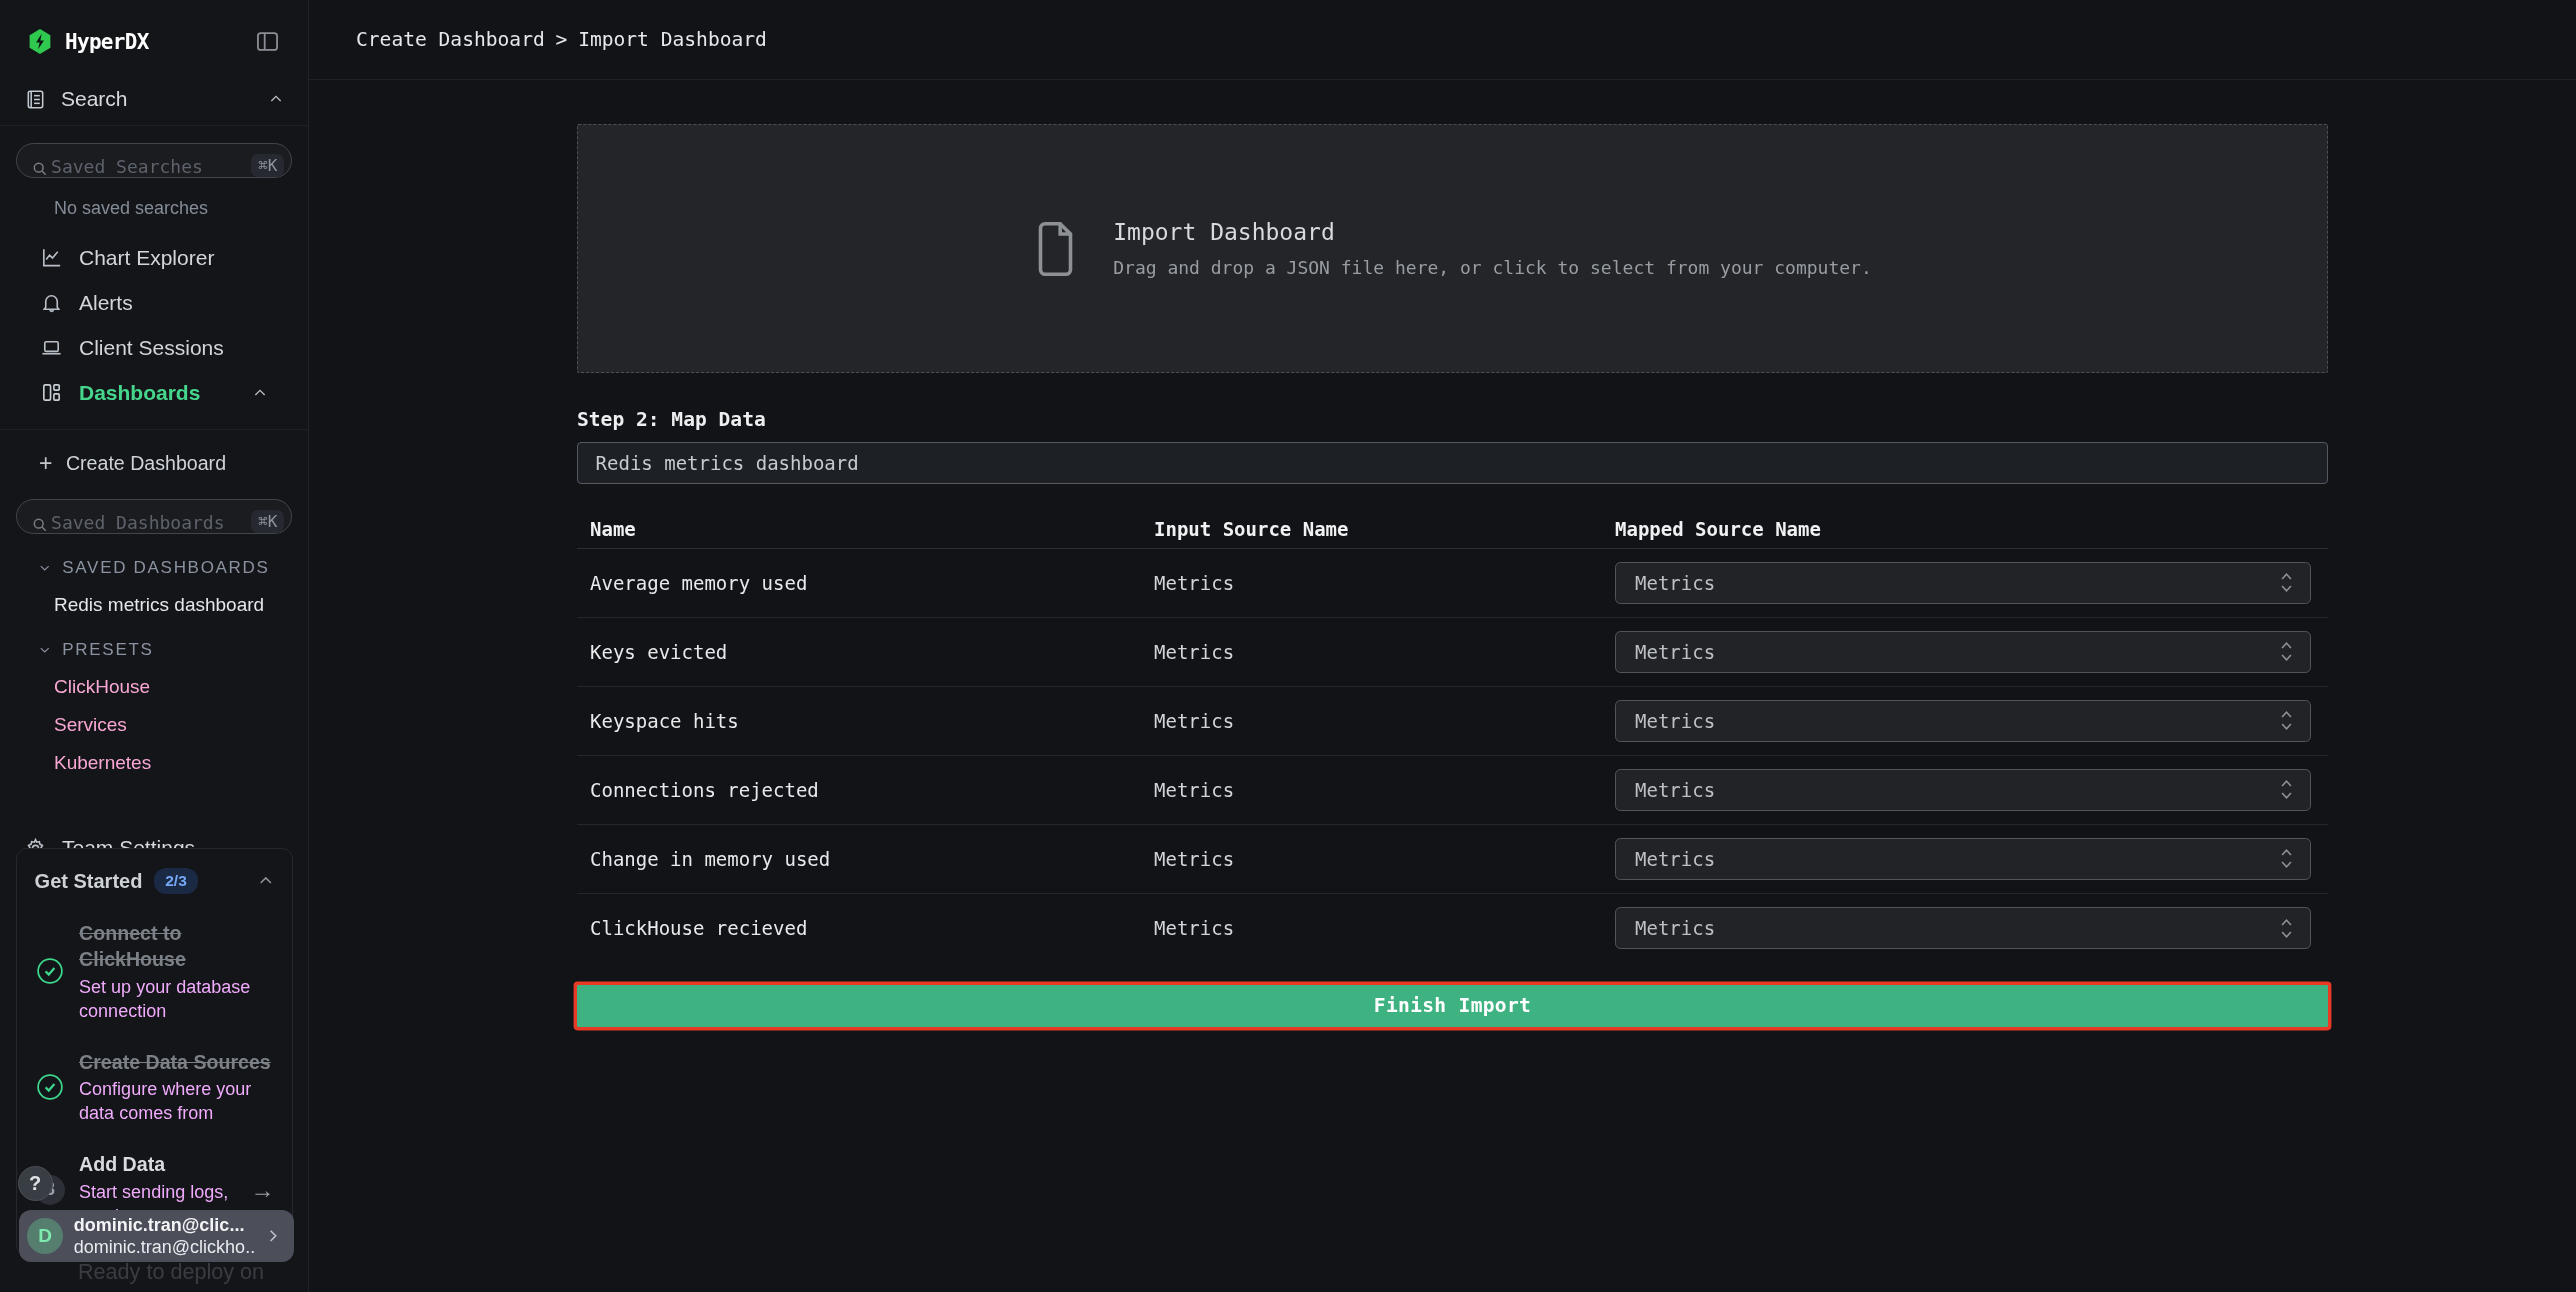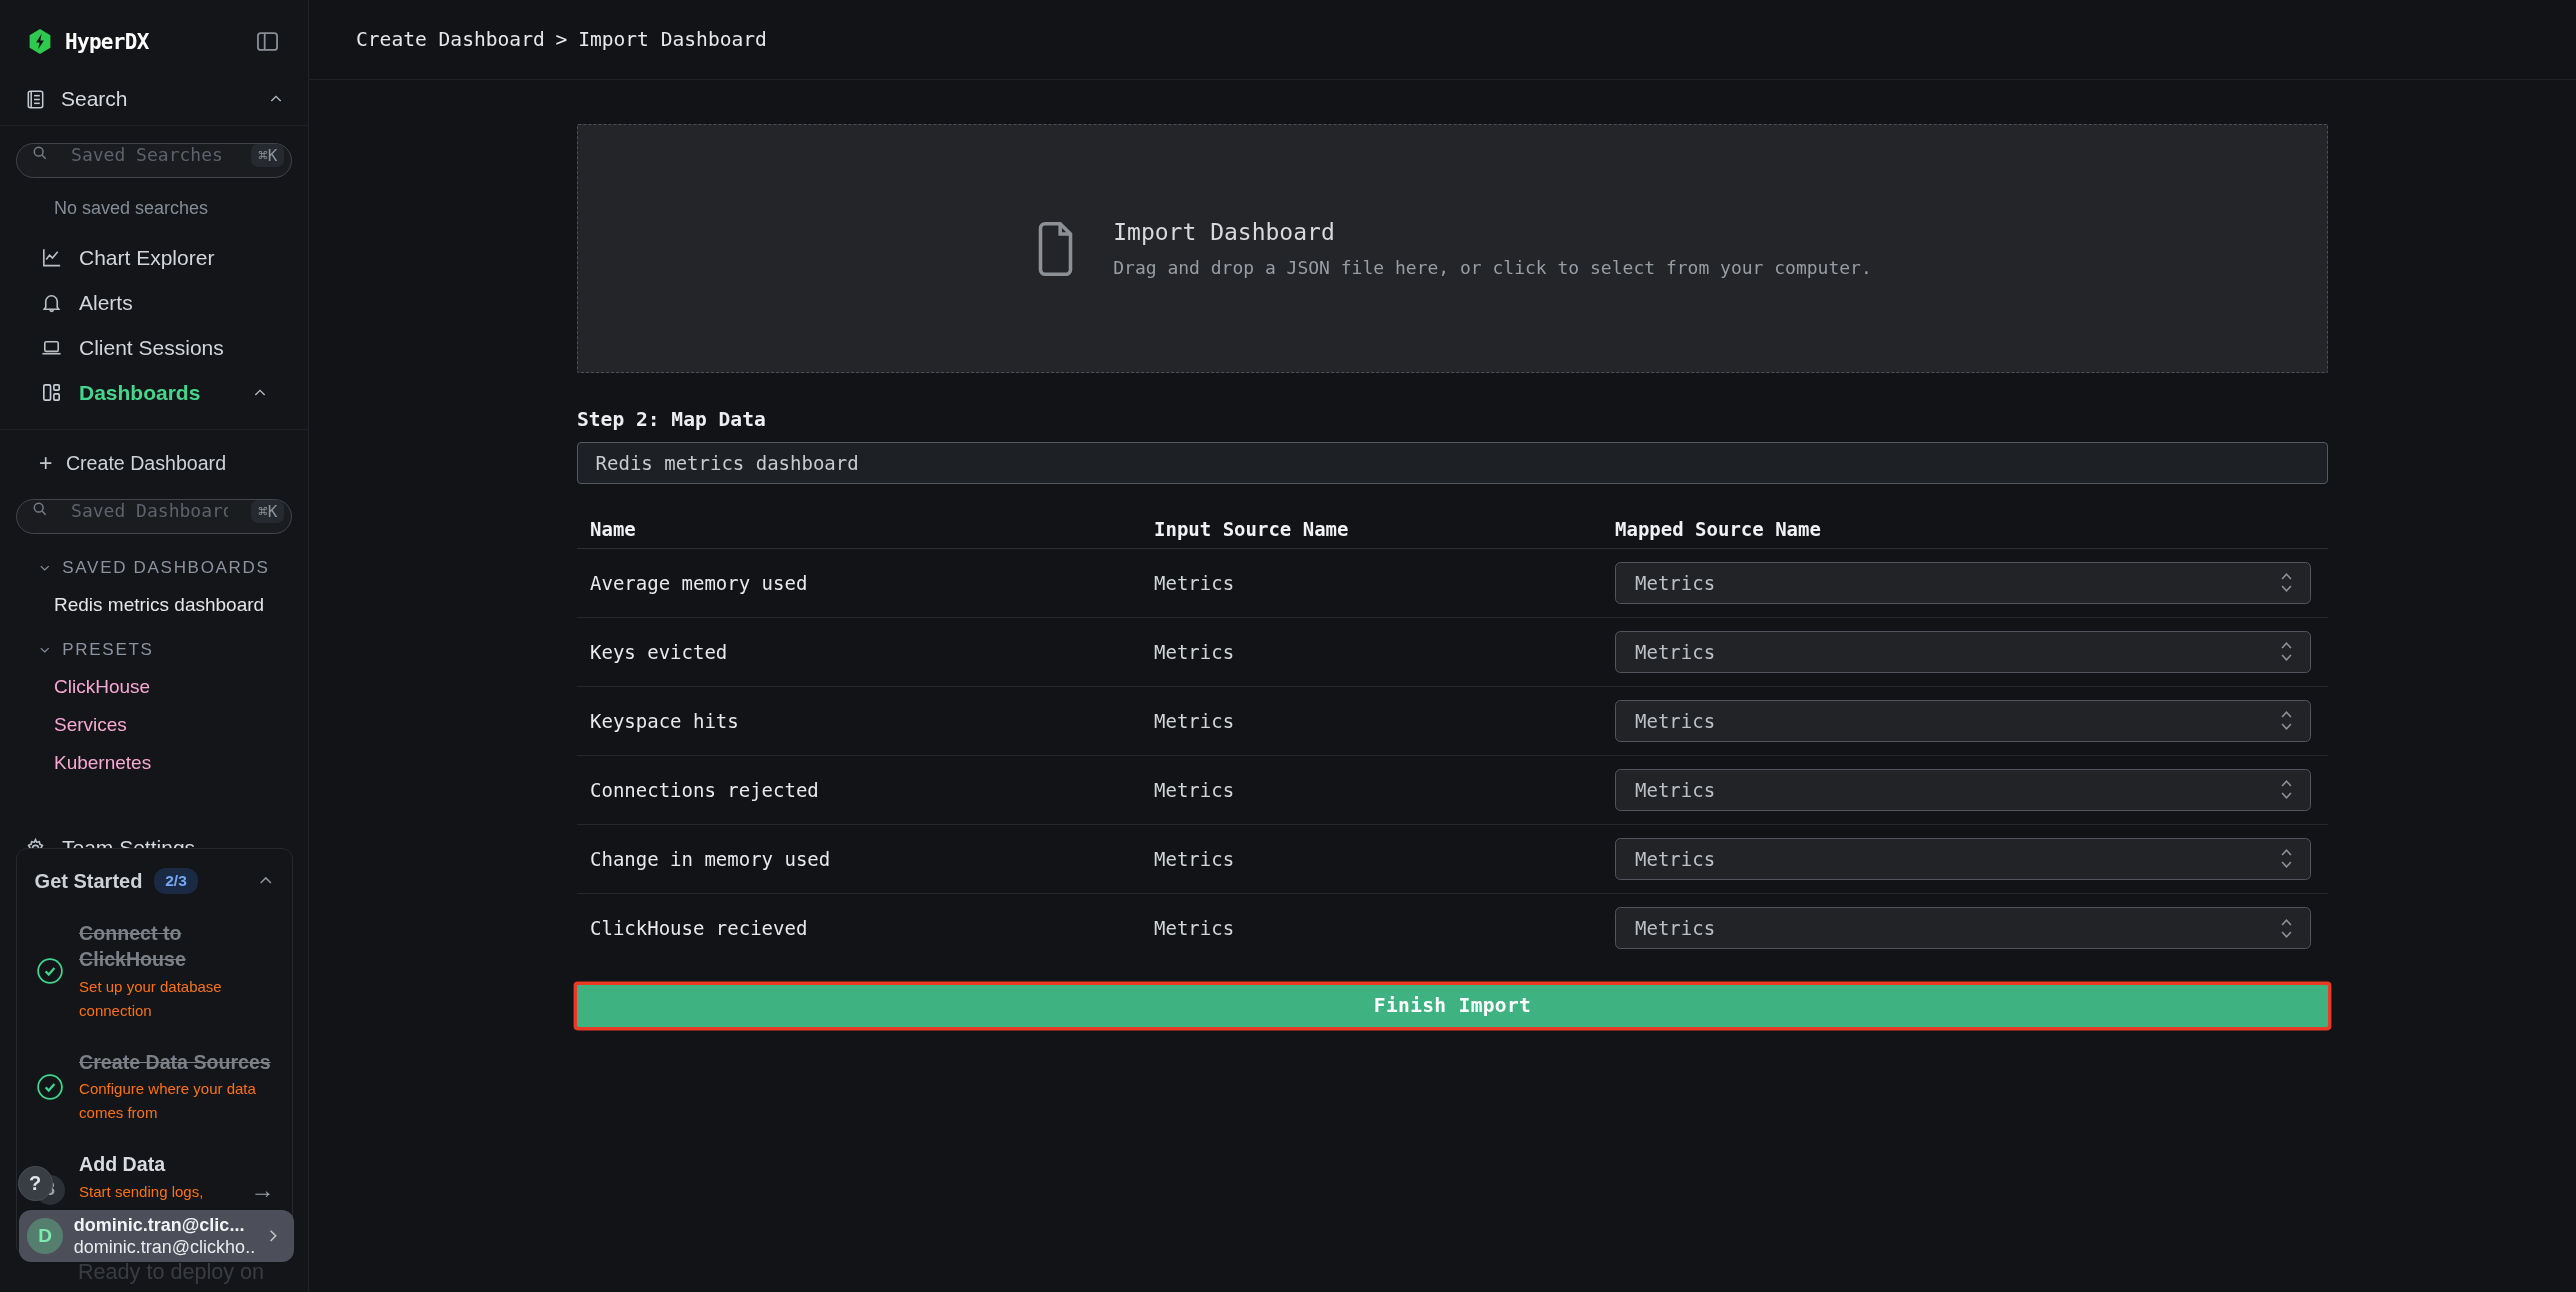--- a/index.html
+++ b/index.html
@@ -14,21 +14,21 @@
   svg{display:block}
 
   
   .sidebar{position:relative;width:309px;flex-shrink:0;background:var(--side-bg);border-right:0.7px solid var(--line);height:100%;overflow:hidden}
   .logo-row{display:flex;align-items:center;gap:12px;padding:28px 27px 0 27px}
   .logo-title{font-family:"DejaVu Sans Mono",monospace;font-weight:bold;font-size:21px;color:#fff;letter-spacing:-0.7px}
   .collapse-btn{margin-left:auto;background:none;border:none;color:#8a8f96;cursor:pointer}
   .side-sect{display:flex;align-items:center;gap:14px;padding:0 24px;margin-top:32px;color:#d6dade;font-size:21px}
   .side-sect .chev{margin-left:auto;color:#b9bec5}
   .divider{border:none;border-top:0.7px solid #1f2126;margin-top:13.5px}
-  .pill-search{margin:17.6px 16px 0;height:35px;border:0.7px solid #42454c;border-radius:17.6px;background:#1a1c20;display:flex;align-items:flex-start;gap:23px;padding:0 6.8px 0 13.5px}
+  .pill-search{margin:17.6px 16px 0;height:35px;border:0.7px solid #42454c;border-radius:17.6px;background:#1a1c20;display:flex;align-items:flex-end;gap:3px;padding:0 6.8px 0 13.5px}
   .pill-search .ph{flex:1;font-family:"DejaVu Sans Mono",monospace;font-size:18px;color:#5d626b;white-space:nowrap;overflow:hidden}
   .kbd{background:#26292f;border-radius:6.8px;padding:2px 6.8px;font-family:"DejaVu Sans Mono",monospace;font-size:16px;color:#8d939b}
   .muted-note{margin:20px 0 0 54px;font-size:18px;color:#848c97}
   .nav{margin-top:16px}
   .nav-item{height:45px;display:flex;align-items:center;gap:16px;padding:0 40px;font-size:21px;color:#d2d6db;cursor:pointer}
   .nav-item .nicon{color:#b9bfc7}
   .nav-item.active{color:var(--accent-green);font-weight:bold}
   .nav-item.active .nicon{color:#c9cfd6}
   .nav-item .chev{margin-left:auto;color:#b9bec5}
   .create-row{margin-top:16px;display:flex;align-items:center;gap:13.5px;padding:0 27px 0 39px;height:36px;font-size:19.6px;color:#ced3d9;cursor:pointer}
@@ -44,21 +44,21 @@
   .gs-card{position:absolute;left:16px;top:848px;width:277px;border:0.7px solid #26282e;border-radius:10.8px;background:var(--side-bg);padding:19px 17.6px 27px}
   .gs-head{display:flex;align-items:center;gap:12px}
   .gs-title{font-size:20px;font-weight:bold;color:#ced2d7}
   .gs-badge{background:var(--badge-bg);color:var(--badge-text);font-size:15.5px;font-weight:bold;border-radius:12px;padding:4px 10.8px}
   .gs-head .chev{margin-left:auto;color:#8f959c}
   .gs-item{display:flex;gap:13.5px;margin-top:26px}
   .gs-icon-col{width:31px;flex-shrink:0;display:flex;align-items:center;justify-content:center}
   .gs-text{flex:1;min-width:0}
   .gs-item-title{font-size:19.6px;font-weight:bold;line-height:26px;color:#d8dbdf}
   .gs-item.done .gs-item-title{color:#7b8187;text-decoration:line-through}
-  .gs-item-sub{font-size:15px;line-height:24px;color:#f97316;margin-top:2.7px}
+  .gs-item-sub{font-size:18px;line-height:24px;color:#f0abfc;margin-top:2.7px}
   .step-badge{width:30px;height:30px;border-radius:50%;background:#2c2f35;color:#9aa1a8;font-size:17.6px;font-weight:bold;display:flex;align-items:center;justify-content:center}
   .gs-arrow{align-self:center;color:#9aa1a8;font-size:24px;padding-left:4px}
   .promo{position:absolute;left:78px;top:1251px;width:223px;font-size:21.6px;line-height:42px;color:#6b717a;opacity:.42}
   .help-btn{position:absolute;left:17.6px;top:1166px;width:35px;height:35px;border-radius:50%;background:#393d44;border:0.7px solid #4a4e55;color:#dfe2e6;font-size:20px;font-weight:bold;display:flex;align-items:center;justify-content:center;cursor:pointer}
   .user-chip{position:absolute;left:19px;top:1210px;width:275px;height:52px;border-radius:12px;background:#4c4f59;display:flex;align-items:center;gap:10.8px;padding:0 12px 0 8px;cursor:pointer}
   .avatar{width:36px;height:36px;border-radius:50%;background:var(--avatar-bg);color:var(--avatar-text);font-weight:bold;font-size:19px;display:flex;align-items:center;justify-content:center;flex-shrink:0}
   .user-lines{min-width:0;flex:1}
   .user-name{font-size:18px;font-weight:bold;color:#f3f4f6;line-height:22px;white-space:nowrap;overflow:hidden}
   .user-mail{font-size:18px;color:#e9ebee;line-height:22px;white-space:nowrap;overflow:hidden}
   .user-chip .chev{color:#c3c7cd}

